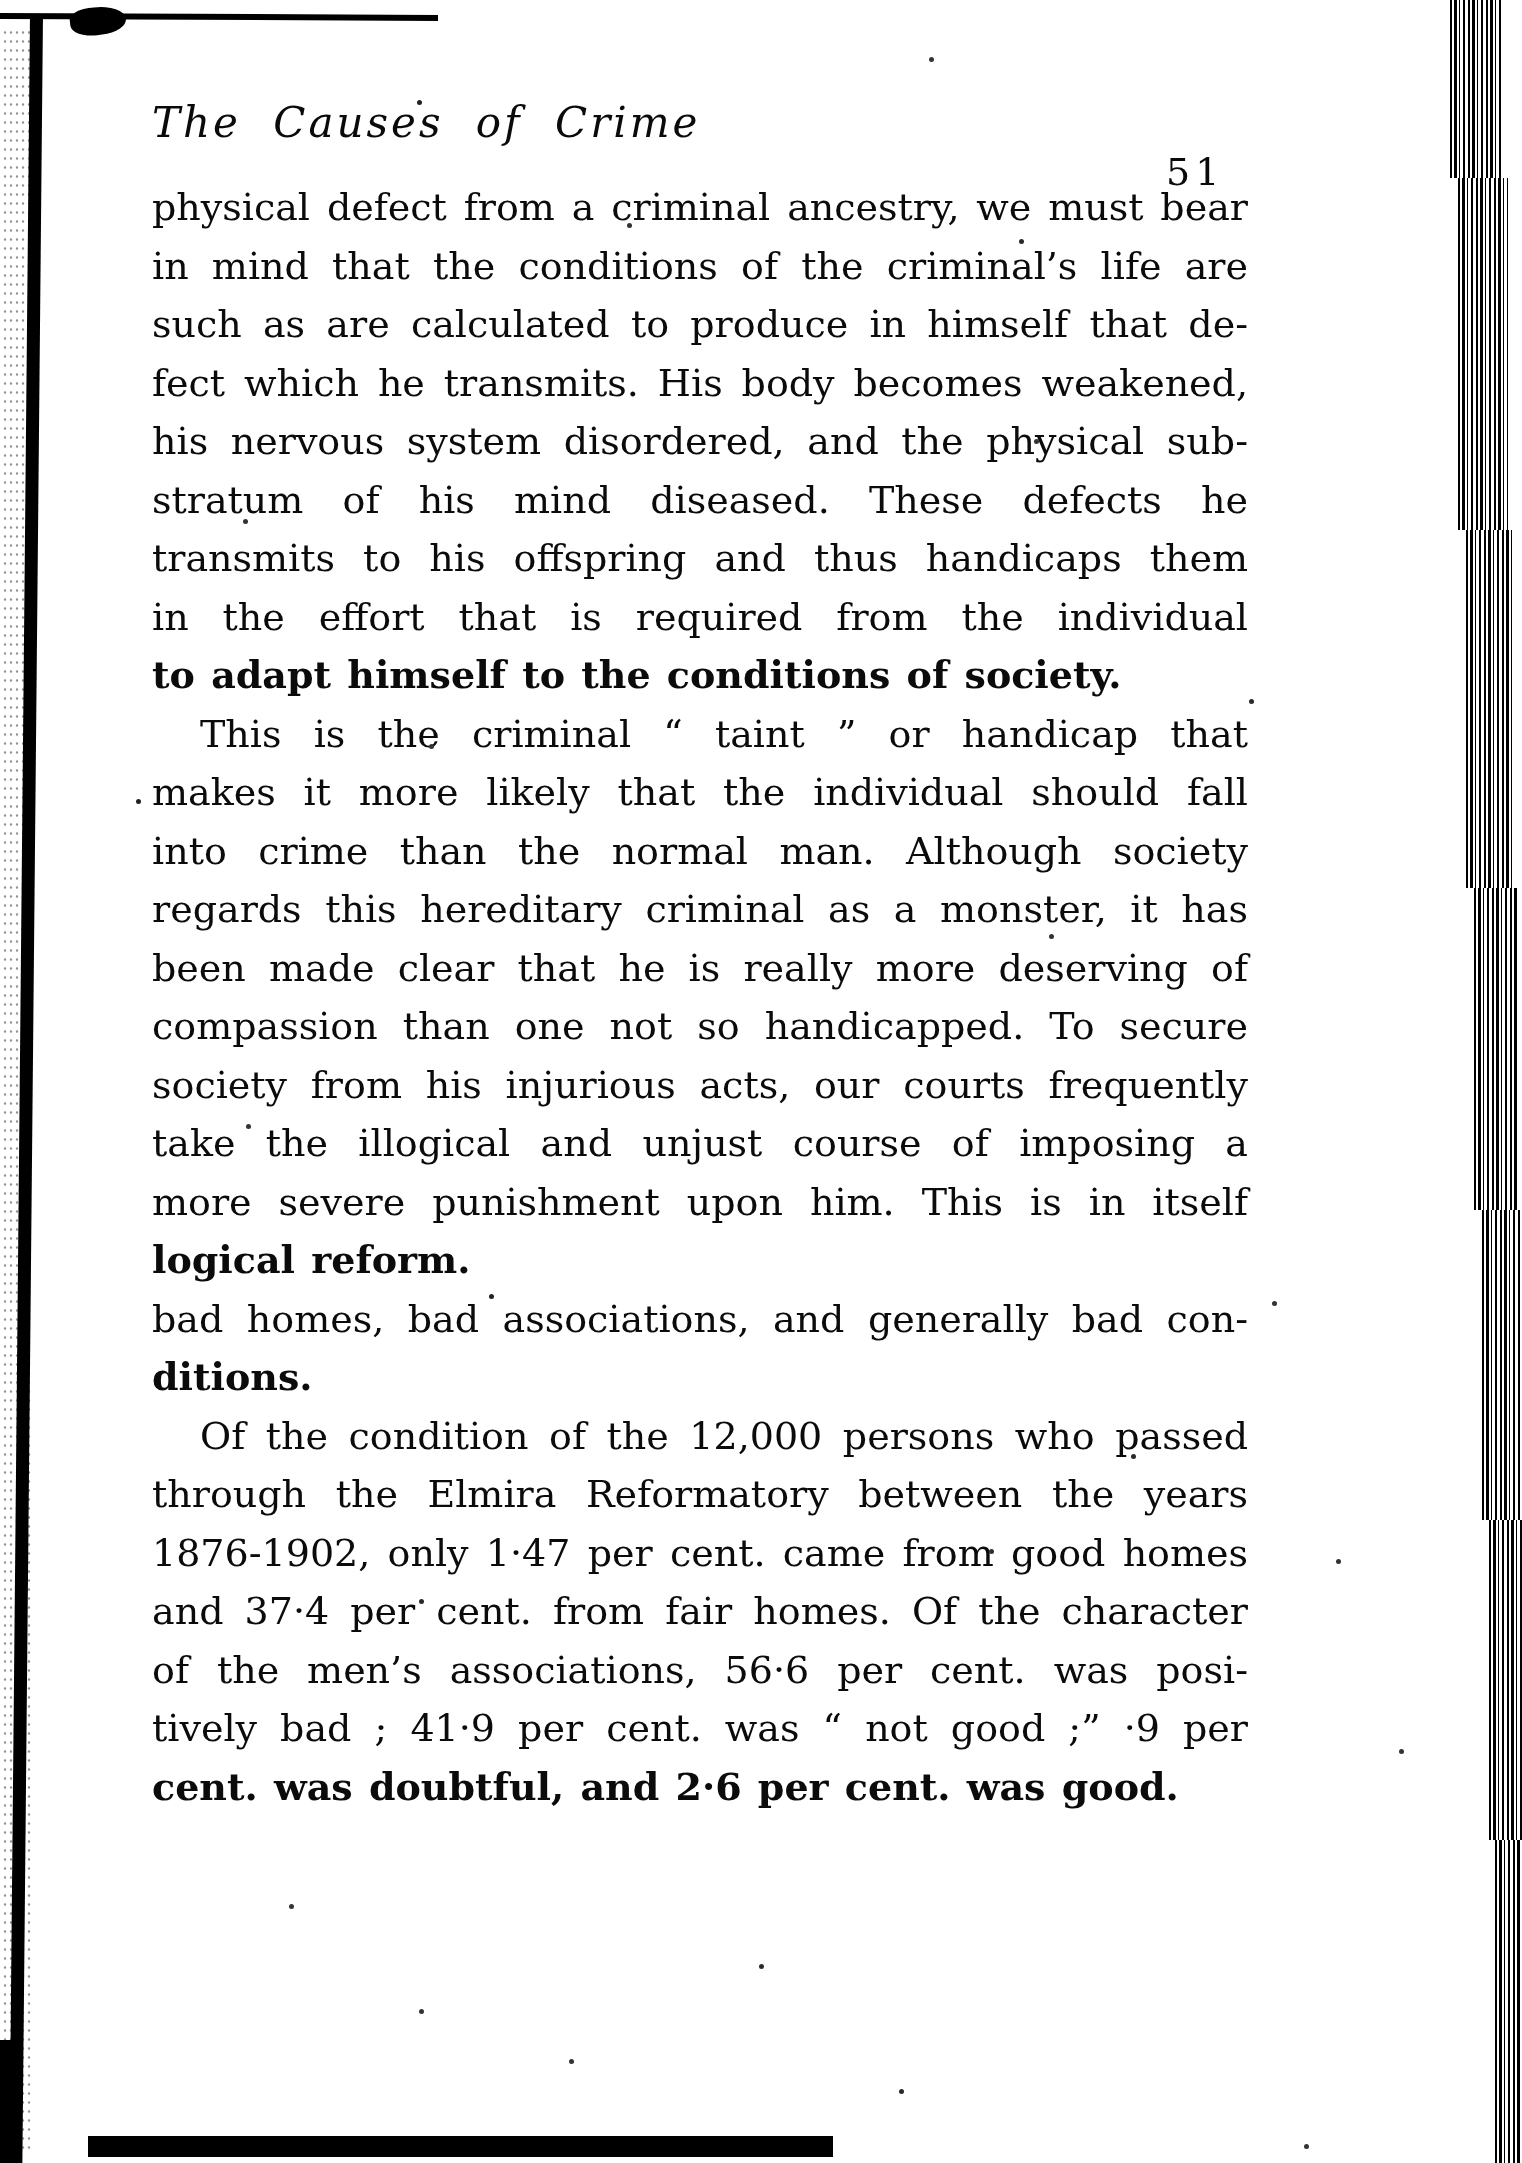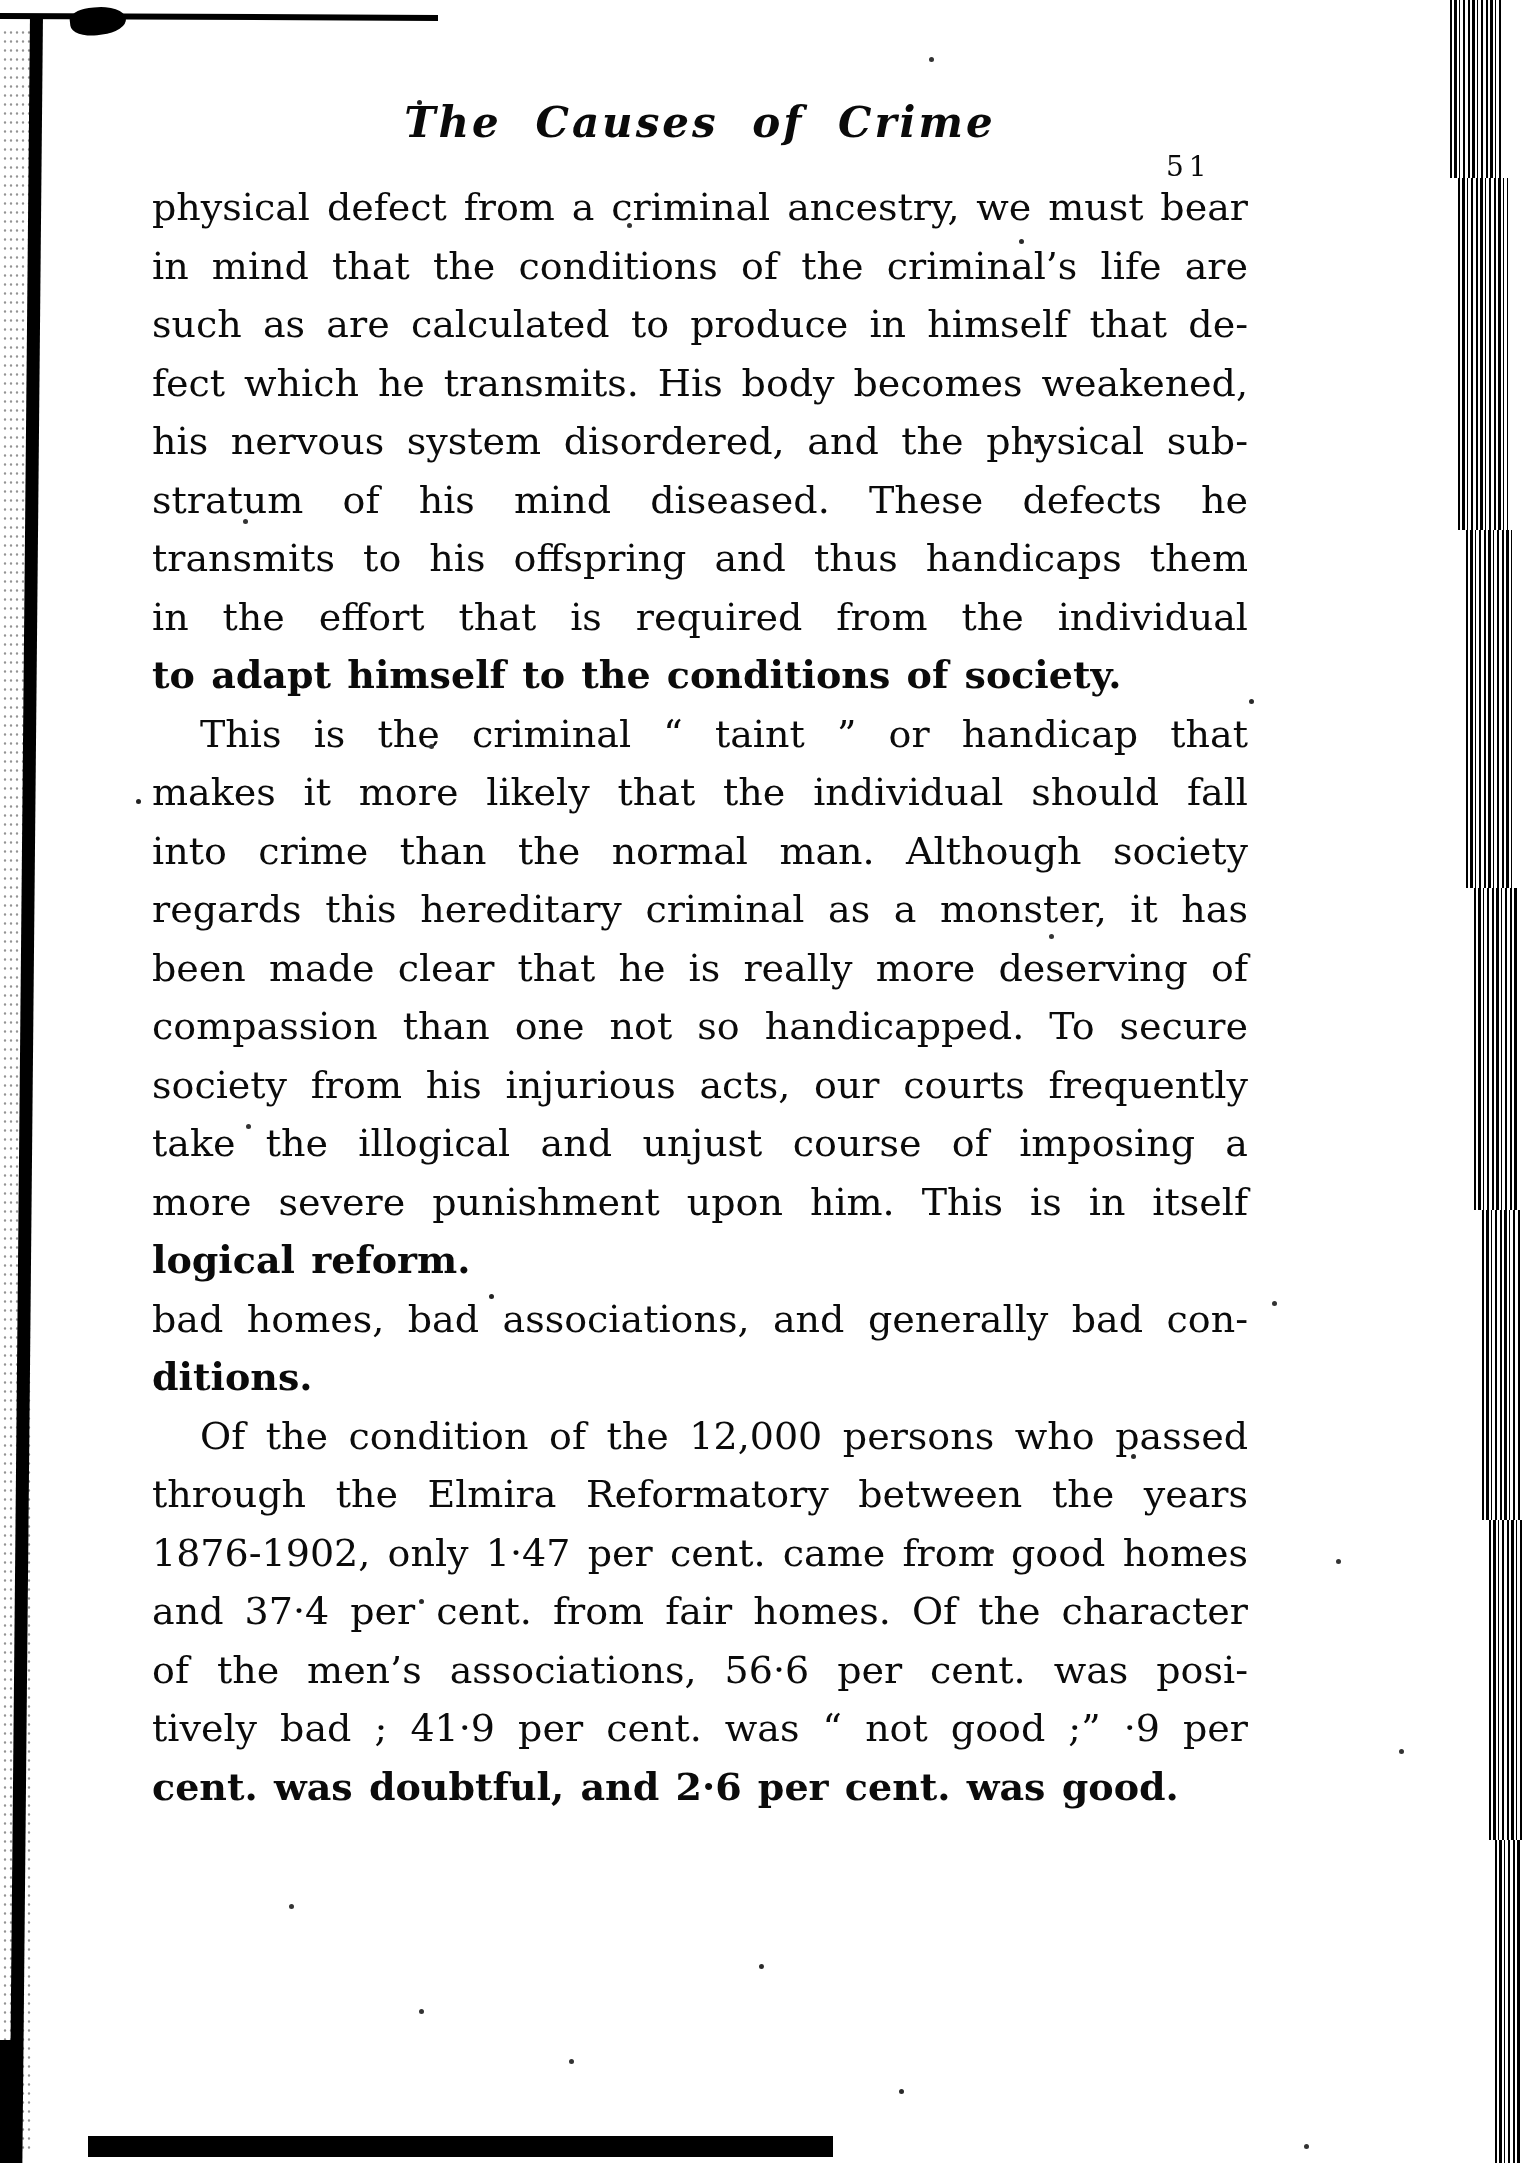--- a/index.html
+++ b/index.html
@@ -9,28 +9,27 @@
     position:relative;
     overflow:hidden;
     font-family:"DejaVu Serif", serif;
     color:#000;
   }
   .page { position:absolute; inset:0; }
 
   
   .title {
     position:absolute; left:152px; top:98px; width:1096px;
-    text-align:center; font-style:italic;
+    font-style:italic;
     font-size:42px; letter-spacing:3px; word-spacing:16px;
     color:#0a0a0a;
-    font-weight:bold;
   }
   .pagenum {
     position:absolute; left:1166px; top:150px;
-    font-size:28px; letter-spacing:5px; color:#0a0a0a;
+    font-size:38px; letter-spacing:5px; color:#0a0a0a;
   }
 
   
   .text-block {
     position:absolute; left:152px; top:178px; width:1096px;
     font-size:38px; color:#0b0b0b;
   }
   .line {
     height:58.5px; line-height:58.5px;
     text-align:justify; text-align-last:justify;

